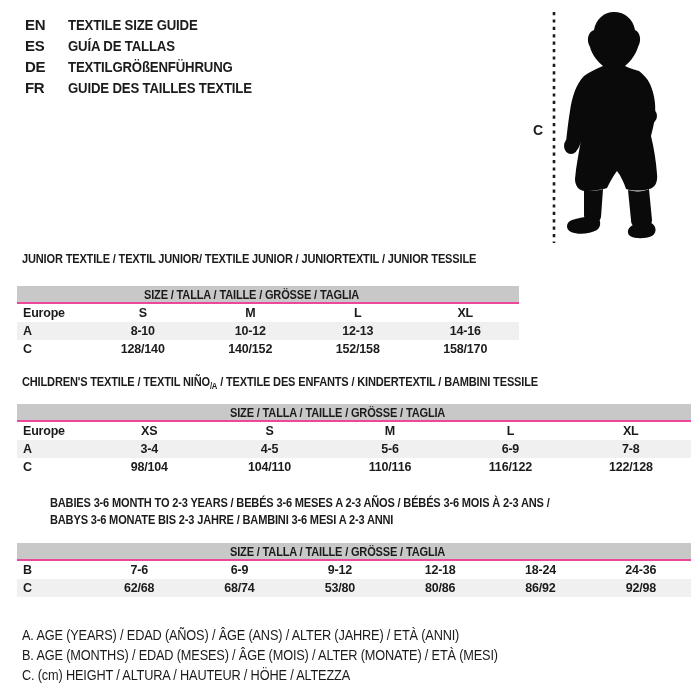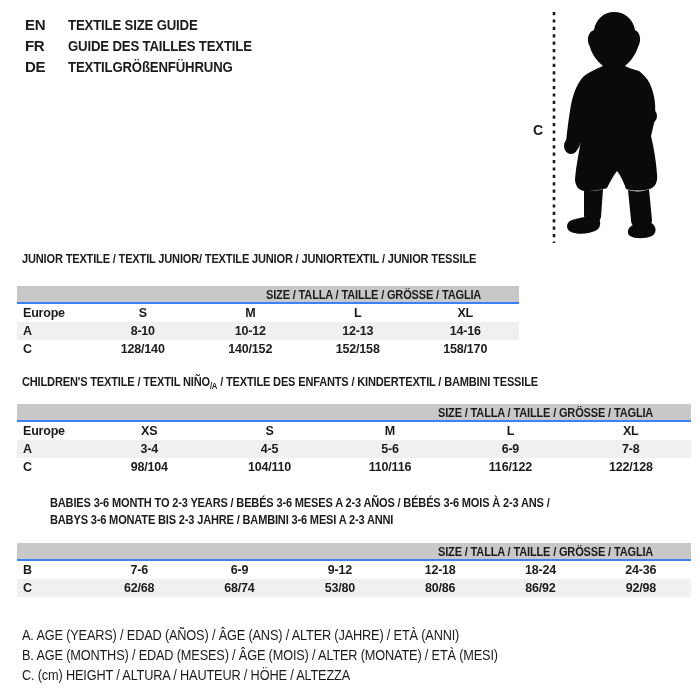--- a/index.html
+++ b/index.html
@@ -25,22 +25,22 @@
   .heading{font-size:13px;font-weight:700;white-space:nowrap;}
   .cond{display:inline-block;transform:scaleX(0.85);transform-origin:0 50%;
     white-space:nowrap;letter-spacing:-0.2px;}
   .sub{font-size:9px;vertical-align:-3px;font-weight:700;}
   .h3-line{line-height:17px;padding-left:28px;}
 
   
   table.size-table{border-collapse:collapse;table-layout:fixed;
     font-size:12.5px;font-weight:700;letter-spacing:-0.2px;}
   table.size-table th{
-    background:#c8c8c8;height:16px;text-align:right;font-weight:700;
-    padding:0 0 0 6px;border-bottom:2px solid #3b82f6;font-size:13px;margin-left:40px;
+    background:#c8c8c8;height:16px;text-align:center;font-weight:700;
+    padding:0 0 0 6px;border-bottom:2px solid #ec4899;font-size:13px;margin-left:40px;
   }
   table.size-table td{height:18px;padding:0;text-align:center;white-space:nowrap;}
   table.size-table td.lbl{text-align:left;padding-left:6px;}
   table.size-table tr.alt td{background:#f0f0f0;}
   .t-w1{width:502px;}
   .t-w2{width:674px;}
   col.c-lbl{width:72px;}
 
   
   .footnotes{left:22px;top:626px;}
@@ -48,26 +48,30 @@
 </style>
 </head>
 <body>
 
 <div class="abs lang-list">
   <div class="lang-row">
     <span class="lang-code">EN</span>
     <span class="lang-label">TEXTILE SIZE GUIDE</span>
   </div>
   <div class="lang-row">
+    <span class="lang-code">ES</span>
+    <span class="lang-label">GUÍA DE TALLAS</span>
+  </div>
+  <div class="lang-row">
+    <span class="lang-code">DE</span>
+    <span class="lang-label">TEXTILGRÖßENFÜHRUNG</span>
+  </div>
+  <div class="lang-row">
     <span class="lang-code">FR</span>
     <span class="lang-label">GUIDE DES TAILLES TEXTILE</span>
-  </div>
-  <div class="lang-row">
-    <span class="lang-code">DE</span>
-    <span class="lang-label">TEXTILGRÖßENFÜHRUNG</span>
   </div>
 </div>
 
 <div class="abs figure-box">
   <svg width="200" height="250" viewBox="0 0 200 250">
     <line x1="54" y1="12" x2="54" y2="243" stroke="#1a1a1a" stroke-width="2.6" stroke-dasharray="3.2 4.2"></line>
     <g fill="#0a0a0a">
       <path d="M114 12
         C104 12 96 19 94 30
         C88 32 86 40 90 47

